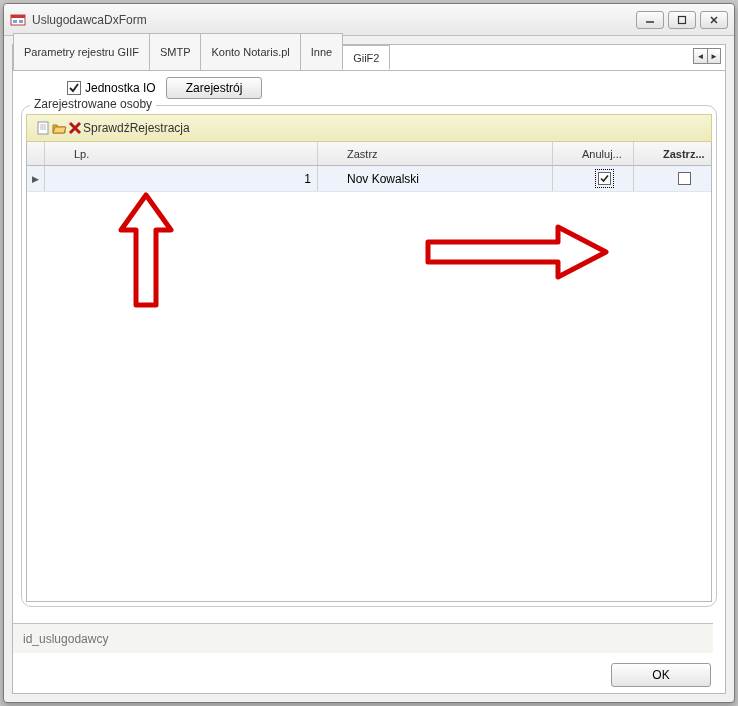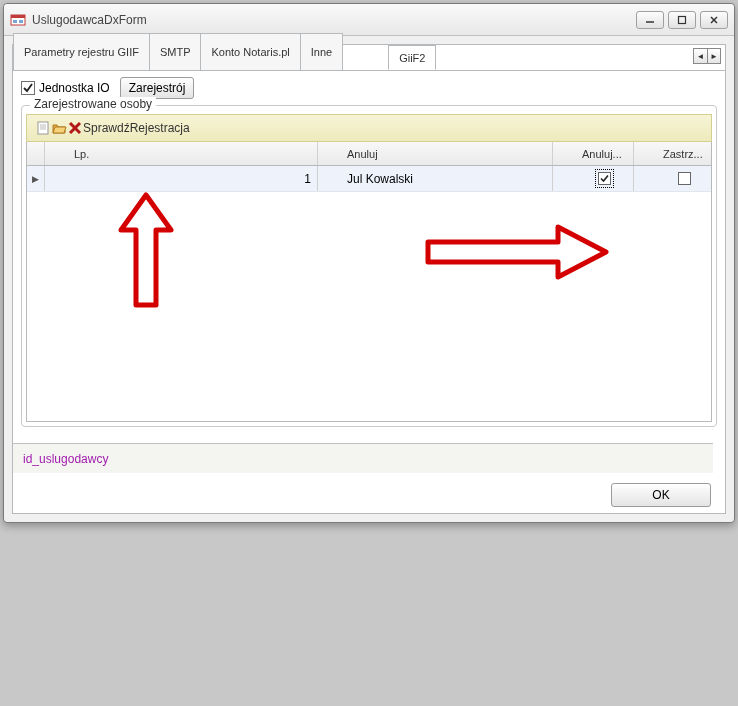--- a/index.html
+++ b/index.html
@@ -7,21 +7,21 @@
     font-family: "Segoe UI", Tahoma, Arial, sans-serif;
     font-size: 12px;
     background: #c8c8c8;
     width: 738px;
     height: 706px;
     overflow: hidden;
   }
   .window {
     position: absolute;
     left: 3px; top: 3px;
-    width: 732px; height: 520px;
+    width: 732px; height: 700px;
     background: #f0f0f0;
     border: 1px solid #7a7a7a;
     border-radius: 4px;
     box-shadow: 0 3px 8px rgba(0,0,0,0.3);
   }
   .titlebar {
     height: 32px;
     background: linear-gradient(#f9f9f9, #e8e8e8);
     border-bottom: 1px solid #c0c0c0;
     display: flex;
@@ -76,21 +76,20 @@
     position: relative;
     font-size: 11px;
   }
   .tab.active {
     background: #fff;
     border-bottom: 1px solid #fff;
     z-index: 2;
     margin-top: 0;
     padding-top: 6px;
     padding-bottom: 5px;
-    margin-left: 46px;
   }
   .tab-scroll {
     position: absolute; right: 4px; top: 3px;
     display: flex; gap: 0;
   }
   .tab-scroll .sbtn {
     width: 14px; height: 16px;
     border: 1px solid #888;
     background: linear-gradient(#fff,#e4e4e4);
     display: flex; align-items: center; justify-content: center;
@@ -101,40 +100,40 @@
   .tab-body {
     position: absolute;
     left: 0; right: 0; top: 26px; bottom: 72px;
     padding: 6px 8px 8px 8px;
   }
 
   .toprow {
     display: flex; align-items: center; gap: 10px;
     margin-bottom: 4px;
   }
-  .chk-wrap { display:flex; align-items:center; gap:4px; }
+  .chk-wrap { display:flex; align-items:center; gap:4px;margin-left:46px; }
   .std-check {
     width:14px; height:14px; border:1px solid #707070;
     display:flex; align-items:center; justify-content:center;
     background:#fff;
   }
   .std-check.checked svg { display:block; }
   .std-check svg { display:none; }
 
   .btn {
-    padding: 3px 8px;
+    padding: 3px 19px;
     border: 1px solid #9b9b9b;
     border-radius: 3px;
     background: linear-gradient(#fefefe, #e4e4e4);
     cursor: default; font-size: 12px;
   }
 
   .groupbox {
     border: 1px solid #c7c9cb;
-    border-radius: 4px;
+    border-radius: 10px;
     position: relative;
     padding: 8px 4px 4px 4px;
     margin-top: 6px;
     height: calc(100% - 34px);
   }
   .groupbox-title {
     position: absolute; top: -9px; left: 8px;
     background: #fff; padding: 0 4px; color: #333;
   }
 
@@ -163,21 +162,21 @@
     gap: 23px;
   }
   .grid-head { height: 24px; background: linear-gradient(#f8f8f8,#eaeaea); border-bottom: 1px solid #b7babc; }
   .gh, .gc {
     border-right: 1px solid #d0d0d0;
     padding: 4px 6px;
     display: flex; align-items: center;
     overflow: hidden; white-space: nowrap; text-overflow: ellipsis;
   }
   .gh { color:#333; font-size:11px; }
-  .gh:last-child, .gc:last-child { border-right: none; }
+  .gh:last-child, .gc:last-child { border-right: none; font-weight: bold; }
   .grid-row { height: 26px; background: #eef3fb; border-bottom: 1px solid #e1e6ee; }
   .gc.num { justify-content: flex-end; }
   .row-indicator { justify-content:center; color:#555; font-size:9px; }
 
   .cell-check {
     width: 100%; display:flex; justify-content:center;
   }
   .sm-check {
     width:13px; height:13px; border:1px solid #666; background:#fff;
     display:flex; align-items:center; justify-content:center;
@@ -185,21 +184,21 @@
   .sm-check.focused {
     outline: 1px dotted #000;
     outline-offset: 2px;
   }
 
   .status {
     position: absolute; left:0; right:12px; bottom: 40px;
     height: 30px; border-top: 1px solid #c0c0c0;
     background: #f4f4f0;
     display:flex; align-items:center; padding: 0 10px;
-    color:#a21caf;
+    color:#737373;
   }
 
   .dlg-btns {
     position: absolute; right: 14px; bottom: 6px;
     display: flex; gap: 31px;
   }
   .dlg-btns .btn { width: 100px; padding: 4px 0; text-align:center; }
 
   
   .annot { position:absolute; pointer-events:none; }
@@ -292,28 +291,28 @@
               </svg>
           </span>
           <span class="tool-label">Sprawdź</span>
           <span class="tool-label">Rejestracja</span>
         </div>
 
         <div class="grid">
           <div class="grid-head">
             <div class="gh"></div>
             <div class="gh">Lp.</div>
-            <div class="gh">Anuluj</div>
+            <div class="gh">Zastrz</div>
             <div class="gh">Anuluj...</div>
             <div class="gh">Zastrz...</div>
           </div>
           <div class="grid-row">
             <div class="gc row-indicator">▶</div>
             <div class="gc num">1</div>
-            <div class="gc">Jul Kowalski</div>
+            <div class="gc">Nov Kowalski</div>
             <div class="gc">
               <div class="cell-check">
                 <span class="sm-check focused">
                   <svg width="11" height="11" viewBox="0 0 11 11">
                       <polyline points="2,5.5 4.5,8 9,2.5" fill="none" stroke="#222" stroke-width="1.6"></polyline>
                     </svg>
                 </span>
               </div>
             </div>
             <div class="gc">

